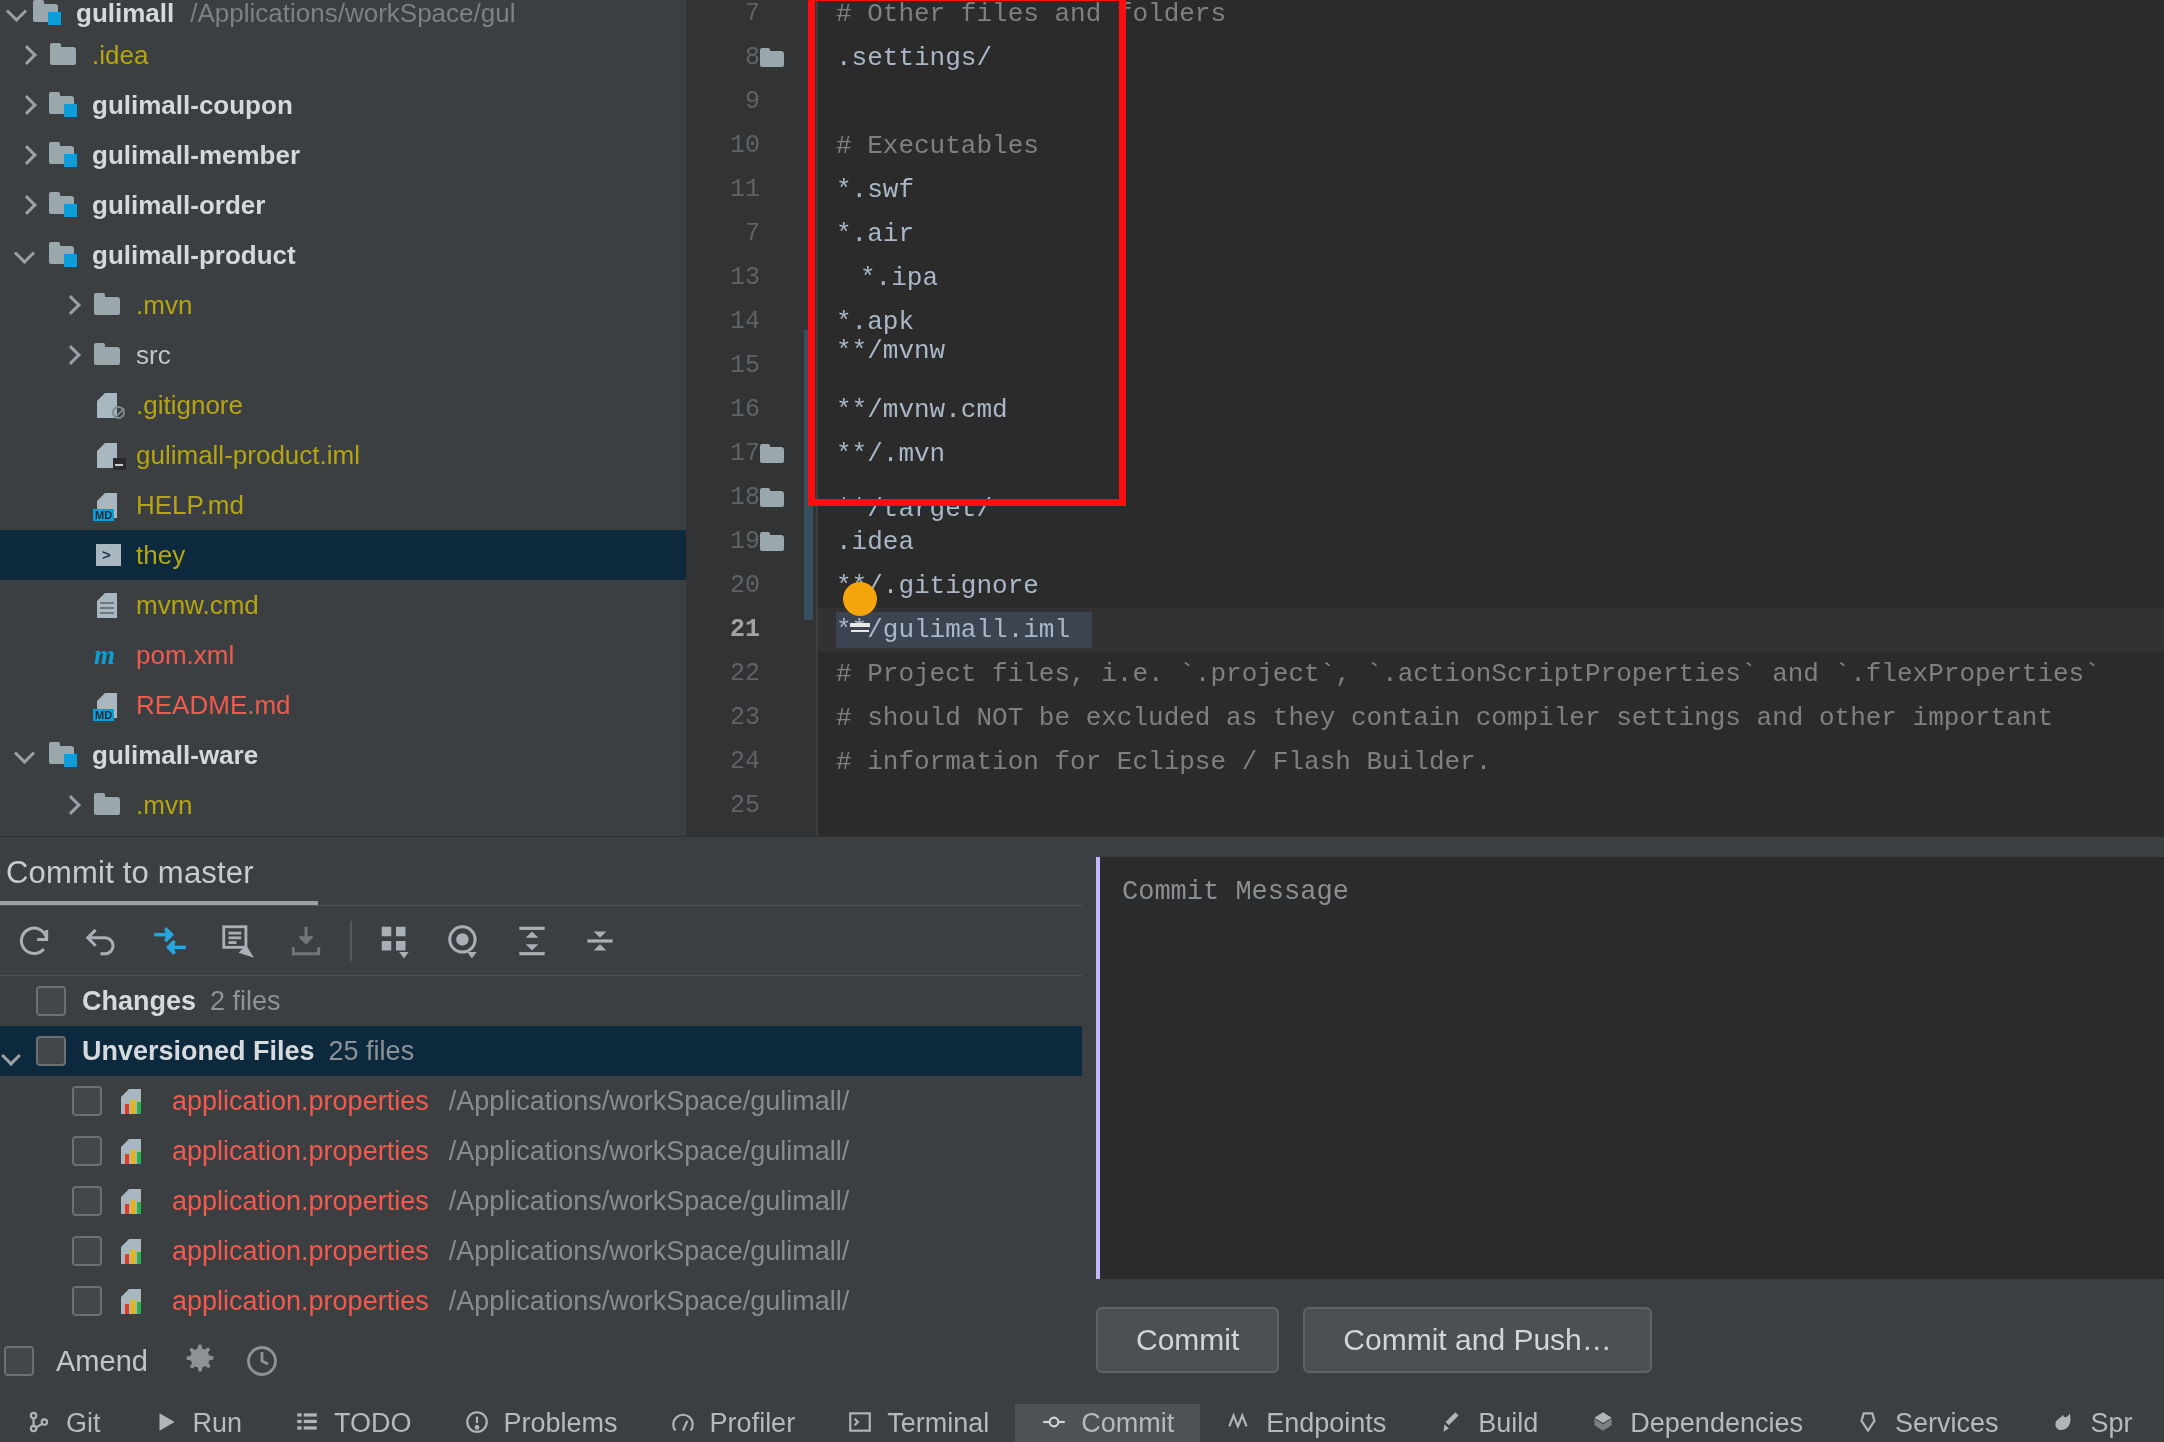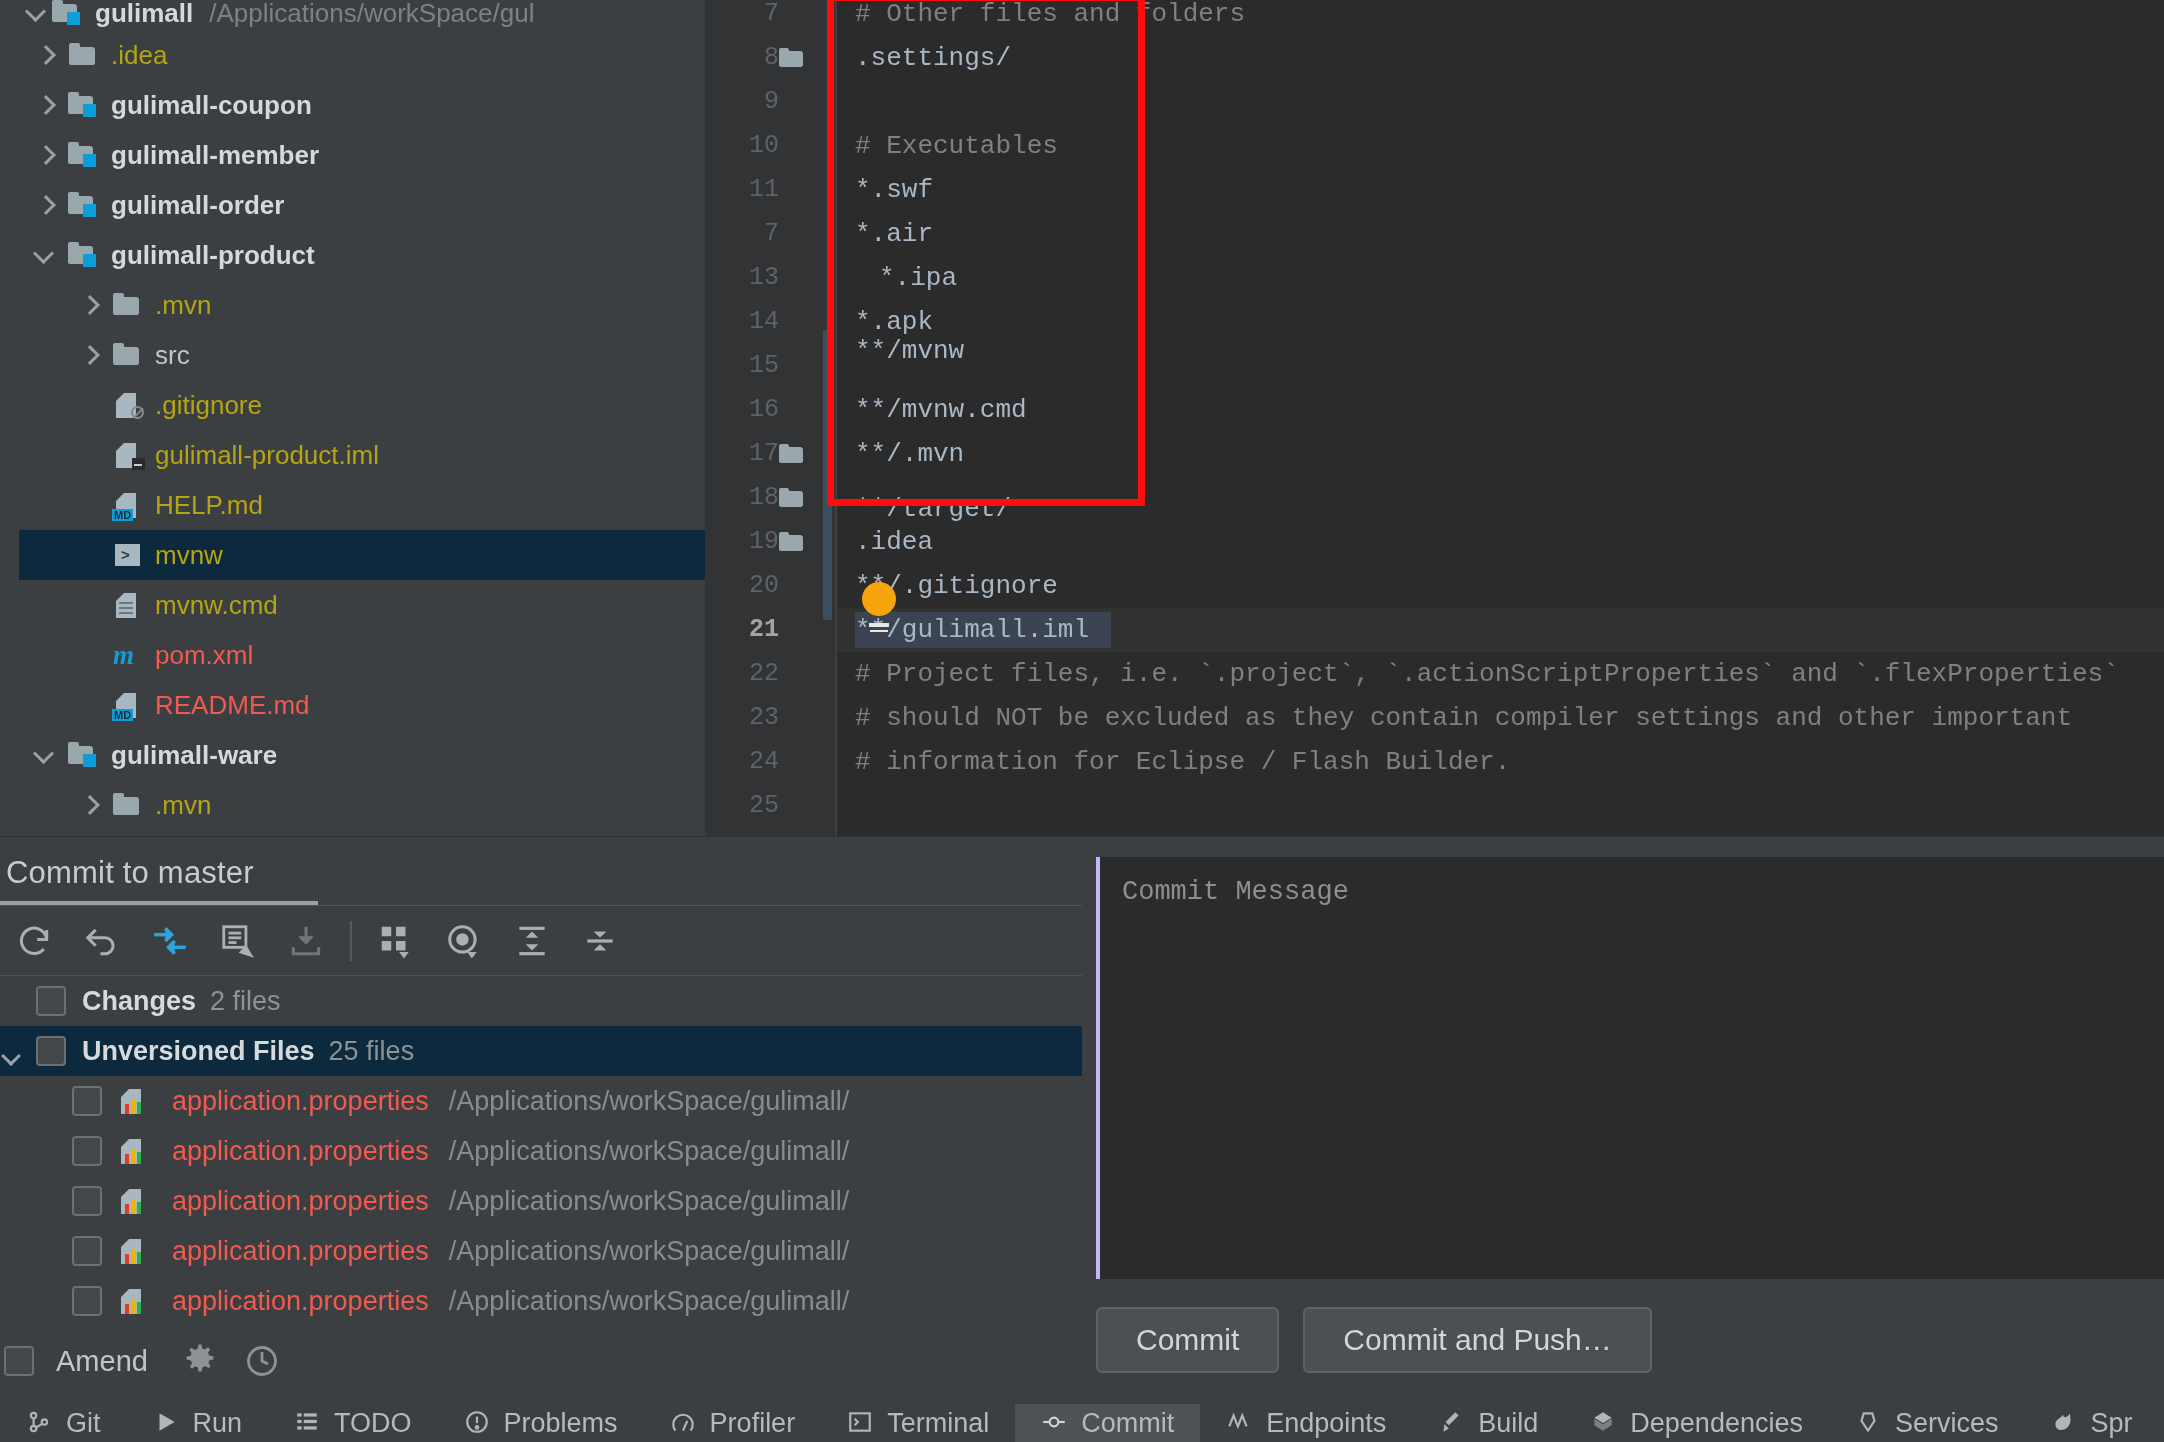--- a/index.html
+++ b/index.html
@@ -5,21 +5,21 @@
   * { box-sizing: border-box; margin:0; padding:0; }
   html,body{ background:#3c3f41; }
   body{
     width:2164px; height:1442px;
     font-family:"Liberation Sans", sans-serif;
     color:#bbbbbb; overflow:hidden; position:relative;
   }
   .app{ width:2164px; height:1442px; display:flex; flex-direction:column; background:#3c3f41; }
 
   
-  .top{ display:flex; height:836px; background:#3c3f41;padding-left:19px; }
+  .top{ display:flex; height:836px; background:#3c3f41; }
 
   
   .tree{
     width:686px; flex:0 0 686px; background:#3c3f41;
     position:relative; overflow:hidden; padding-top:0;
   }
   .row{
     height:50px; display:flex; align-items:center;
     font-size:26px; white-space:nowrap; color:#c3c6c9;
     position:relative;
@@ -274,21 +274,21 @@
             <span class="lbl yellow">HELP.md</span>
           </div>
           <div class="row sel">
             <span style="display:inline-block;width:58px;flex:0 0 58px;"></span>
             <span class="arrow"></span>
             <span style="display:inline-block;width:12px;flex:0 0 12px;"></span>
             <span class="ic sh">
               <span class="pg2"></span>
               <span class="chev">&gt;</span>
             </span>
-            <span class="lbl yellow">mvnw</span>
+            <span class="lbl yellow">they</span>
           </div>
           <div class="row">
             <span style="display:inline-block;width:58px;flex:0 0 58px;"></span>
             <span class="arrow"></span>
             <span style="display:inline-block;width:12px;flex:0 0 12px;"></span>
             <span class="ic file">
               <span class="pg"></span>
               <span class="corner"></span>
               <span class="lines"></span>
             </span>

